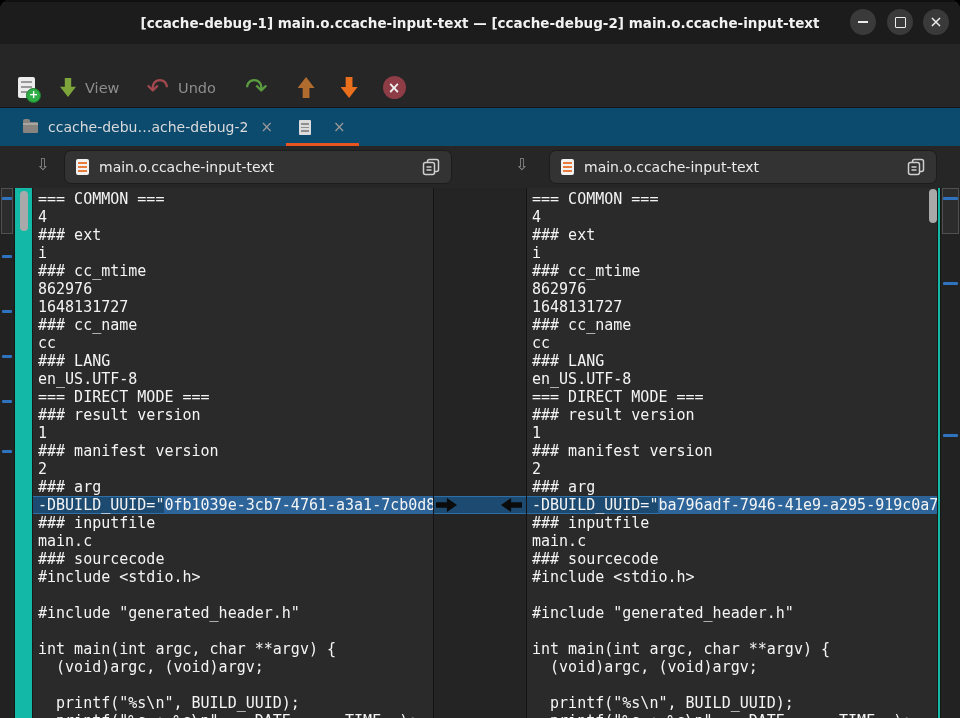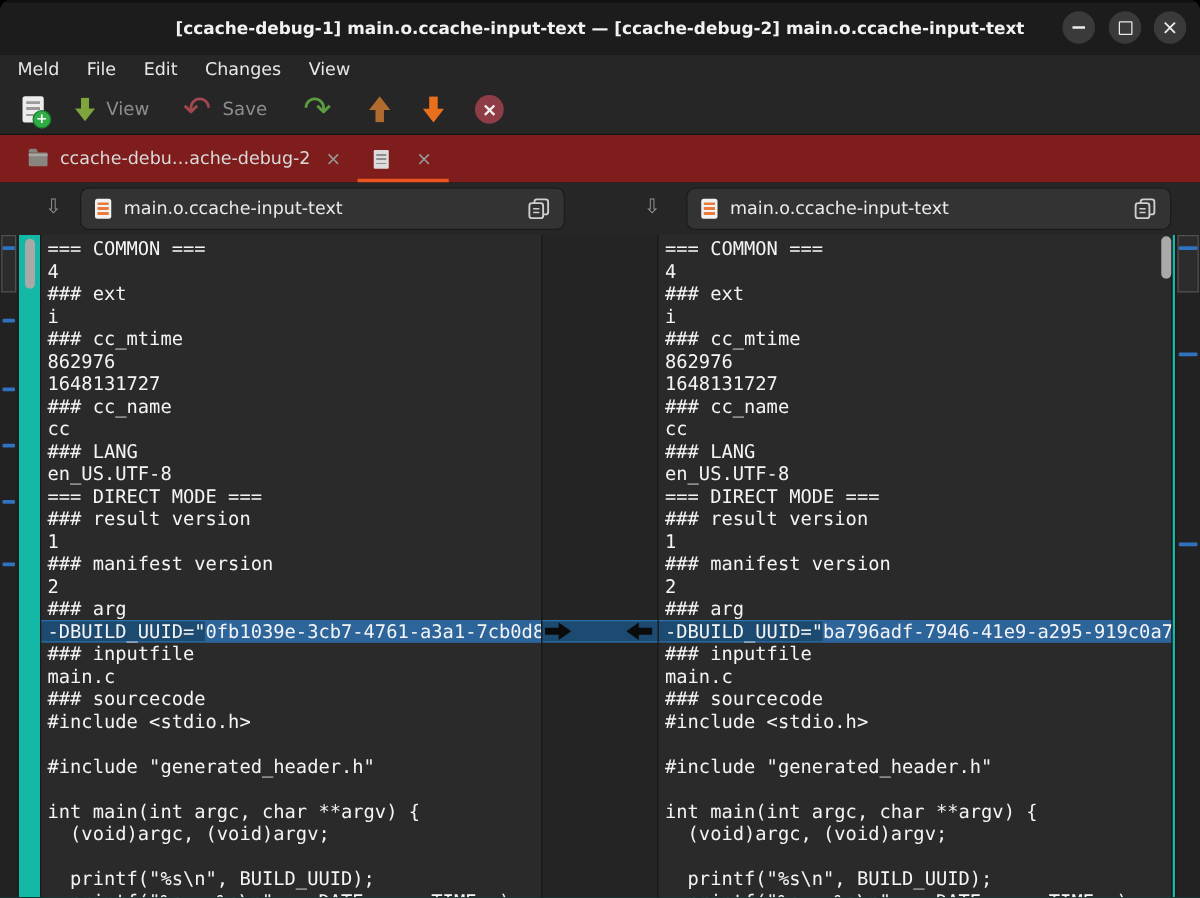--- a/index.html
+++ b/index.html
@@ -39,21 +39,21 @@
   .glyph-redo{font-size:27px;color:#5c9c40;line-height:18px}
   .tb-up{margin-left:30px}
   .arrow-up-ic{width:17px;height:21px;background:#b06b2e;
     clip-path:polygon(50% 0,100% 52%,70% 52%,70% 100%,30% 100%,30% 52%,0 52%)}
   .tb-down{margin-left:26px}
   .arrow-dn-ic{width:17px;height:21px;background:#ea6f1c;
     clip-path:polygon(30% 0,70% 0,70% 48%,100% 48%,50% 100%,0 48%,30% 48%)}
   .tb-stop{margin-left:25px;width:23px;height:23px;border-radius:50%;background:#8e3c46;
     color:#f0f0f0;display:flex;align-items:center;justify-content:center;font-size:15px;font-weight:bold}
   
-  .tabbar{position:absolute;top:108px;left:0;right:0;height:38px;background:#7f1d1d;
+  .tabbar{position:absolute;top:108px;left:0;right:0;height:38px;background:#0c4a6e;
     border-bottom:1px solid #101010;display:flex;font-size:14px}
   .tab{display:flex;align-items:center;padding:0 13px;position:relative;color:#dadada;white-space:nowrap}
   .tab1{margin-left:10px}
   .tab.active::after{content:"";position:absolute;left:0;right:0;bottom:0;height:3px;background:#e95420}
   .foldico{width:15px;height:11px;background:#88847f;border-radius:1px;position:relative;margin-right:10px}
   .foldico::before{content:"";position:absolute;top:-3px;left:0;width:7px;height:3px;background:#88847f;border-radius:2px 2px 0 0}
   .foldico::after{content:"";position:absolute;top:1px;left:0;right:0;height:2px;background:#a9a5a0}
   .tdoc{width:12px;height:15px;background:#dcdcdc;border-radius:1px;margin-right:10px;position:relative}
   .tdoc::before{content:"";position:absolute;left:2px;right:2px;top:3px;height:9px;
     background:repeating-linear-gradient(#8e8e8e 0 1.5px,transparent 1.5px 3.5px)}
@@ -109,41 +109,34 @@
       <span class="minbar"></span>
     </div>
     <div class="winbtn btn-max">
       <span class="maxbox"></span>
     </div>
     <div class="winbtn btn-close">
       <span class="closex">×</span>
     </div>
   </div>
 
-  <div class="menubar">
-    <span class="menuitem">Meld</span>
-    <span class="menuitem">File</span>
-    <span class="menuitem">Edit</span>
-    <span class="menuitem">Changes</span>
-    <span class="menuitem">View</span>
-  </div>
 
   <div class="toolbar">
     <div class="tbtn tb-new">
       <div class="docicon">
         <div class="plusbadge">+</div>
       </div>
     </div>
     <div class="tbtn tb-save">
       <span class="arrow-dn-save"></span>
       <span class="tb-label">View</span>
     </div>
     <div class="tbtn tb-undo">
       <span class="glyph-undo">↶</span>
-      <span class="tb-label">Save</span>
+      <span class="tb-label">Undo</span>
     </div>
     <div class="tbtn tb-redo">
       <span class="glyph-redo">↷</span>
     </div>
     <div class="tbtn tb-up">
       <span class="arrow-up-ic"></span>
     </div>
     <div class="tbtn tb-down">
       <span class="arrow-dn-ic"></span>
     </div>

